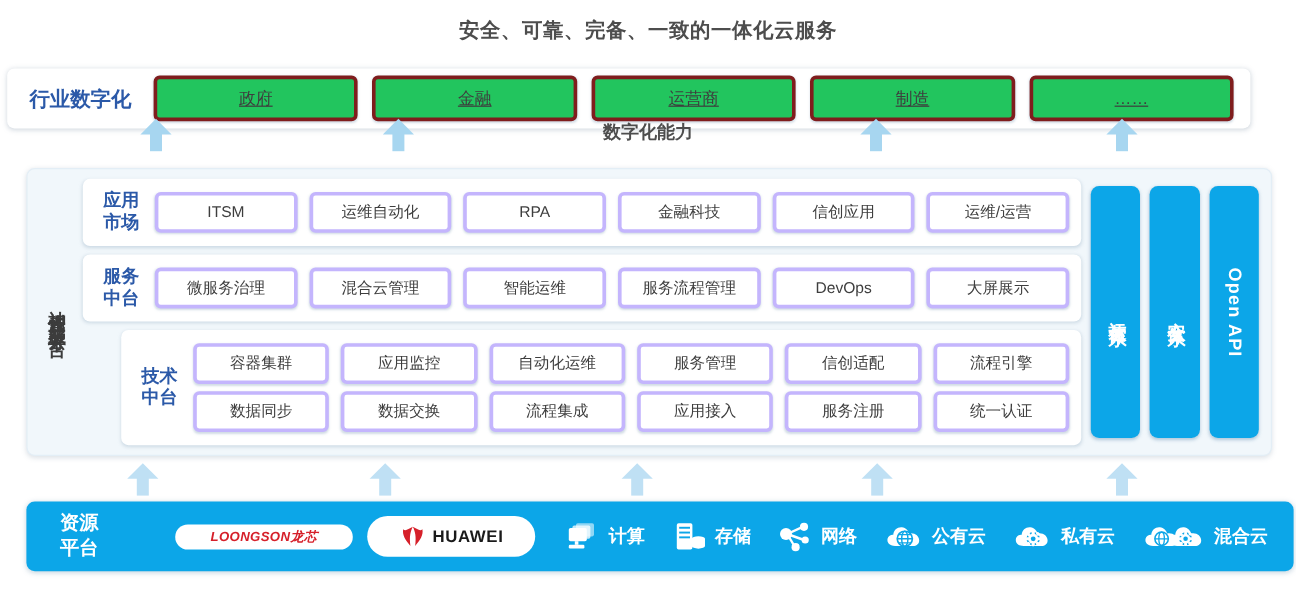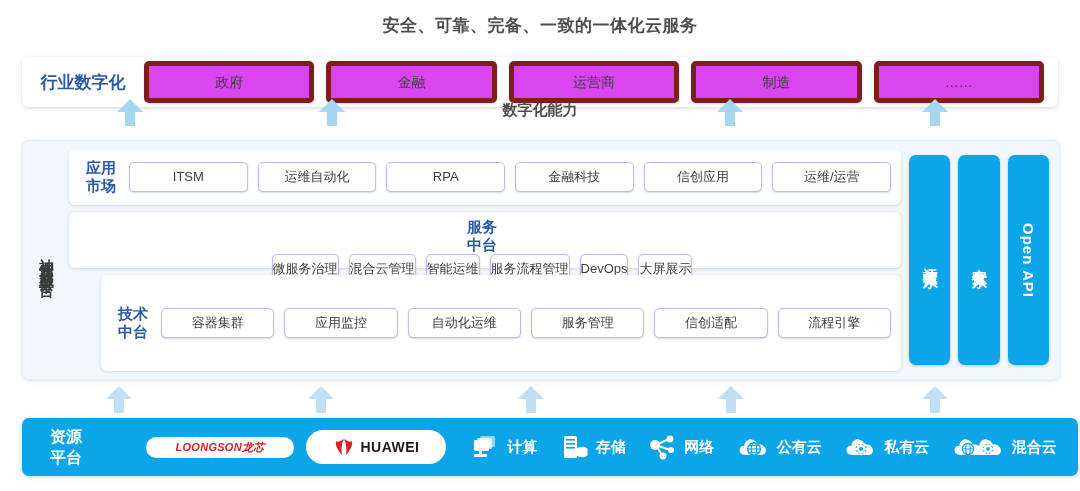--- a/index.html
+++ b/index.html
@@ -15,38 +15,38 @@
   
   .main-title{
     position:absolute;left:0;top:14px;width:1080px;
     text-align:center;
     font-size:17px;font-weight:bold;color:#4d4d4d;
     letter-spacing:.5px;
   }
 
   
   .industry-band{
-    position:absolute;left:22px;top:57px;width:1036px;height:50px;
+    position:absolute;left:6px;top:57px;width:1036px;height:50px;
     background:#ffffff;border-radius:6px;
     box-shadow:0 1px 4px rgba(120,140,160,.35);
     display:flex;align-items:center;
   }
   .industry-label{
     width:122px;text-align:center;
     font-size:17px;font-weight:bold;color:#2b59a8;
     flex:none;
   }
   .industry-items{
     flex:1;display:flex;gap:12px;padding-right:14px;
   }
   .ind-box{
     flex:1;height:32px;line-height:32px;text-align:center;
-    background:#d946ef;border:5px solid #7f1d1d;border-radius:5px;
+    background:#22c55e;border:3px solid #7f1d1d;border-radius:5px;
     box-shadow:0 1px 2px rgba(150,175,195,.45);
-    font-size:14px;color:#3e3e3e;
+    font-size:14px;color:#3e3e3e;text-decoration:underline;
   }
 
   
   .cap-band{
     position:absolute;left:0;top:96px;width:1080px;height:32px;
   }
   .cap-title{
     position:absolute;left:0;top:5px;width:1080px;text-align:center;
     font-size:15px;font-weight:bold;color:#4d4d4d;
   }
@@ -82,31 +82,31 @@
   .plat-body{
     flex:1;display:flex;padding:8px 10px 8px 0;gap:8px;
   }
   .rows-col{flex:1;display:flex;flex-direction:column;gap:7px;}
   .srow{
     background:#ffffff;border-radius:6px;
     box-shadow:0 1px 3px rgba(150,175,195,.4);
     display:flex;align-items:center;padding:6px 10px 6px 4px;
   }
   .srow.r1{height:44px;}
-  .srow.r2{height:44px;flex-direction:column;}
+  .srow.r2{height:44px;}
   .srow.r3{height:84px;margin-left:32px;}
   .srow-label{
     width:56px;flex:none;text-align:center;
     font-size:15px;font-weight:bold;color:#2b59a8;line-height:18px;
   }
   .srow-items{flex:1;display:flex;flex-direction:column;gap:6px;}
   .item-line{display:flex;gap:10px;}
   .cell{
     flex:1;height:28px;line-height:28px;text-align:center;
-    background:#fff;border:1px solid #c4b5fd;border-radius:5px;
+    background:#fff;border:3px solid #c4b5fd;border-radius:5px;
     box-shadow:0 1px 2px rgba(150,175,195,.45);
     font-size:13px;color:#3e3e3e;white-space:nowrap;
   }
   .vcols{
     width:140px;flex:none;display:flex;gap:8px;align-items:stretch;padding:6px 0 6px 0;
   }
   .vcol{
     flex:1;background:#0ca6e8;border-radius:7px;
     display:flex;align-items:center;justify-content:center;
     box-shadow:0 1px 3px rgba(80,130,170,.4);
@@ -236,20 +236,28 @@
             <div>中台</div>
           </div>
           <div class="srow-items">
             <div class="item-line">
               <div class="cell">容器集群</div>
               <div class="cell">应用监控</div>
               <div class="cell">自动化运维</div>
               <div class="cell">服务管理</div>
               <div class="cell">信创适配</div>
               <div class="cell">流程引擎</div>
+            </div>
+            <div class="item-line">
+              <div class="cell">数据同步</div>
+              <div class="cell">数据交换</div>
+              <div class="cell">流程集成</div>
+              <div class="cell">应用接入</div>
+              <div class="cell">服务注册</div>
+              <div class="cell">统一认证</div>
             </div>
           </div>
         </div>
 
       </div>
 
       <div class="vcols">
         <div class="vcol">
           <span>运营体系</span>
         </div>

